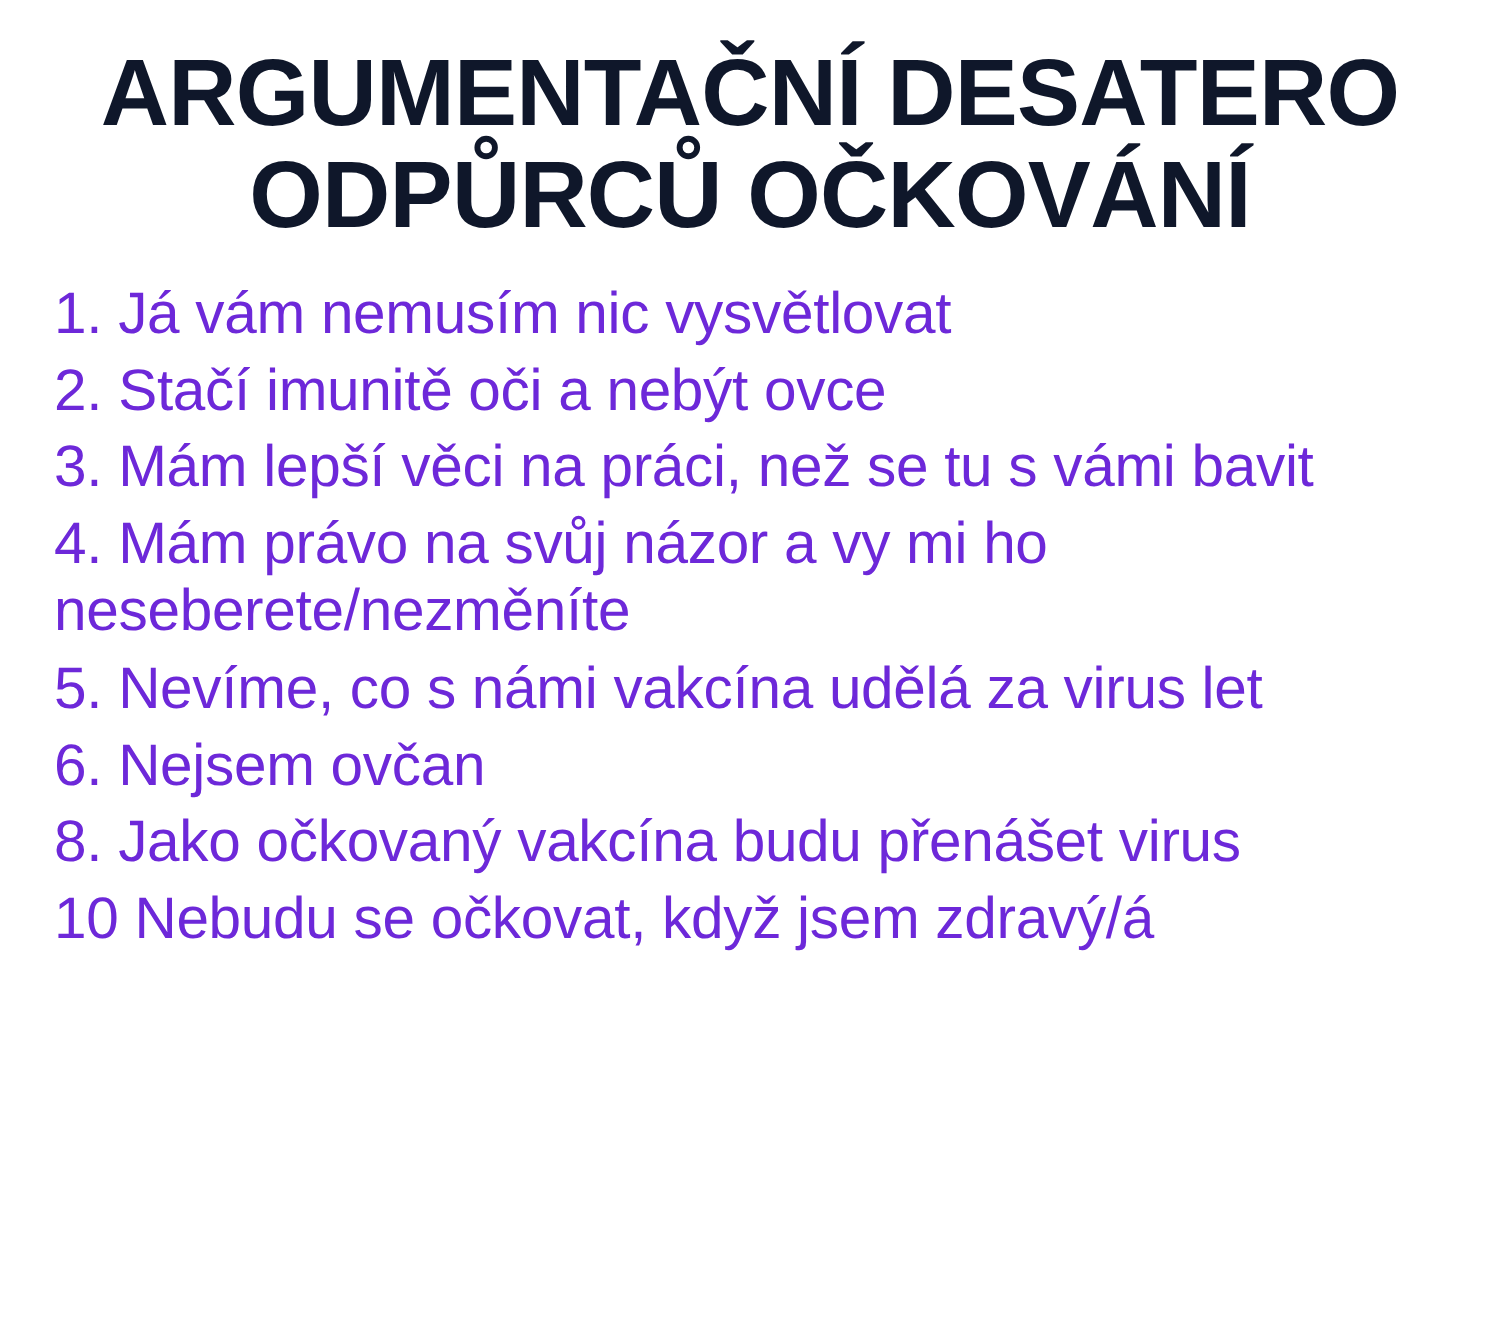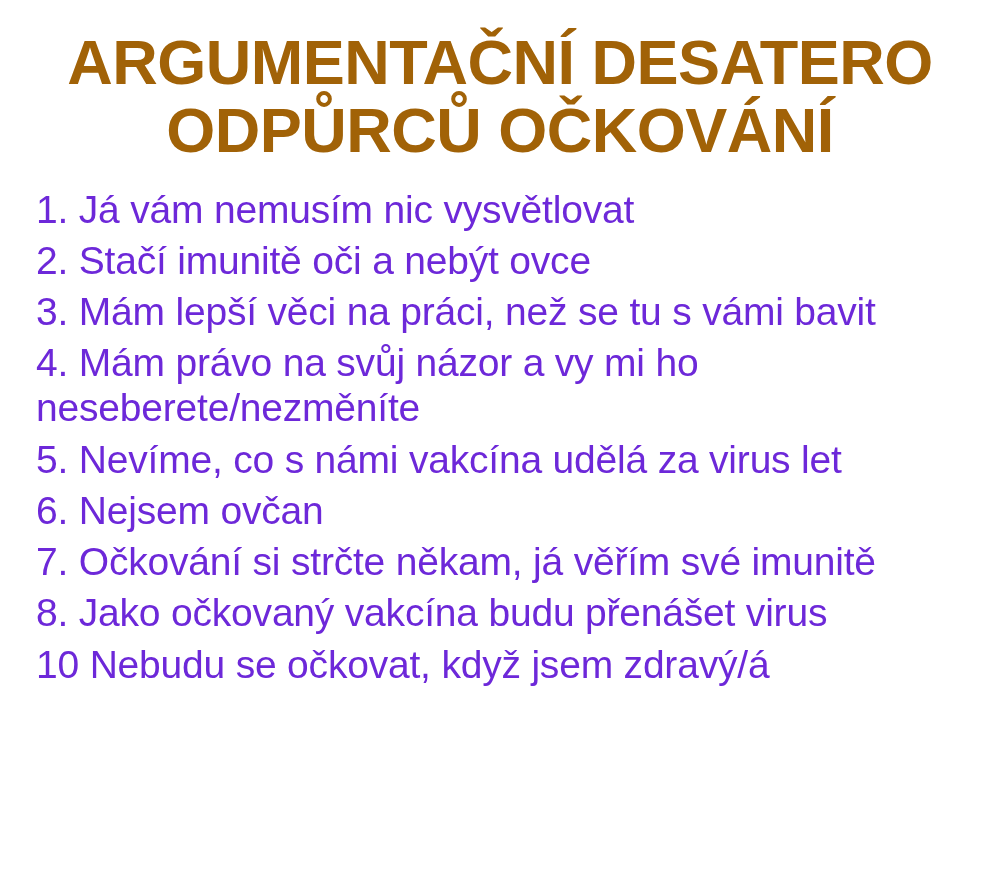--- a/index.html
+++ b/index.html
@@ -26,21 +26,21 @@
   .title-block {
     text-align: center;
     margin: 0 0 18px 0;
   }
   .title-line {
     font-family: "Liberation Sans", sans-serif;
     font-weight: bold;
     font-size: 63px;
     line-height: 1.02;
     letter-spacing: -0.5px;
-    color: #a16207;
+    color: #0f172a;
     white-space: nowrap;
   }
   .title-line.line2 {
     margin-top: 4px;
   }
   .list {
     margin: 6px 0 0 0;
     padding: 0 0 0 8px;
     list-style: none;
   }
@@ -88,24 +88,20 @@
     </li>
     <li class="list-item">
       <span class="num">5.</span>
       <span class="txt">Nevíme, co s námi vakcína udělá za virus let</span>
     </li>
     <li class="list-item">
       <span class="num">6.</span>
       <span class="txt">Nejsem ovčan</span>
     </li>
     <li class="list-item">
-      <span class="num">7.</span>
-      <span class="txt">Očkování si strčte někam, já věřím své imunitě</span>
-    </li>
-    <li class="list-item">
       <span class="num">8.</span>
       <span class="txt">Jako očkovaný vakcína budu přenášet virus</span>
     </li>
     <li class="list-item">
       <span class="num">10</span>
       <span class="txt">Nebudu se očkovat, když jsem zdravý/á</span>
     </li>
   </ul>
 
 </div>

